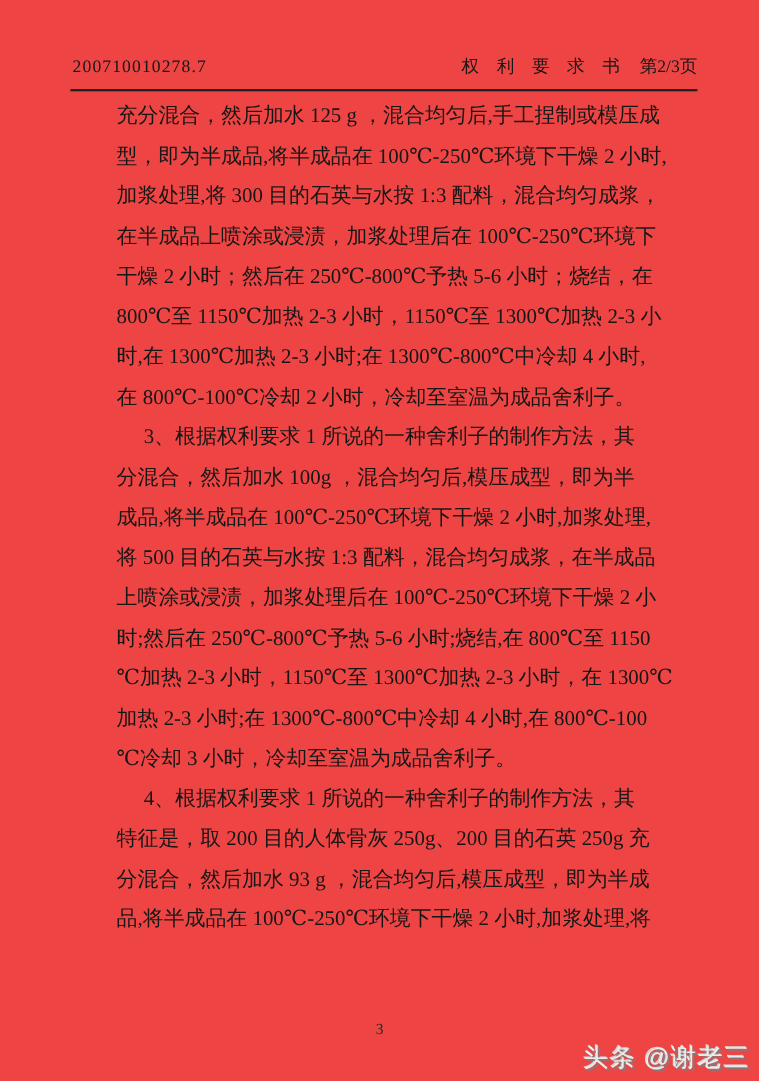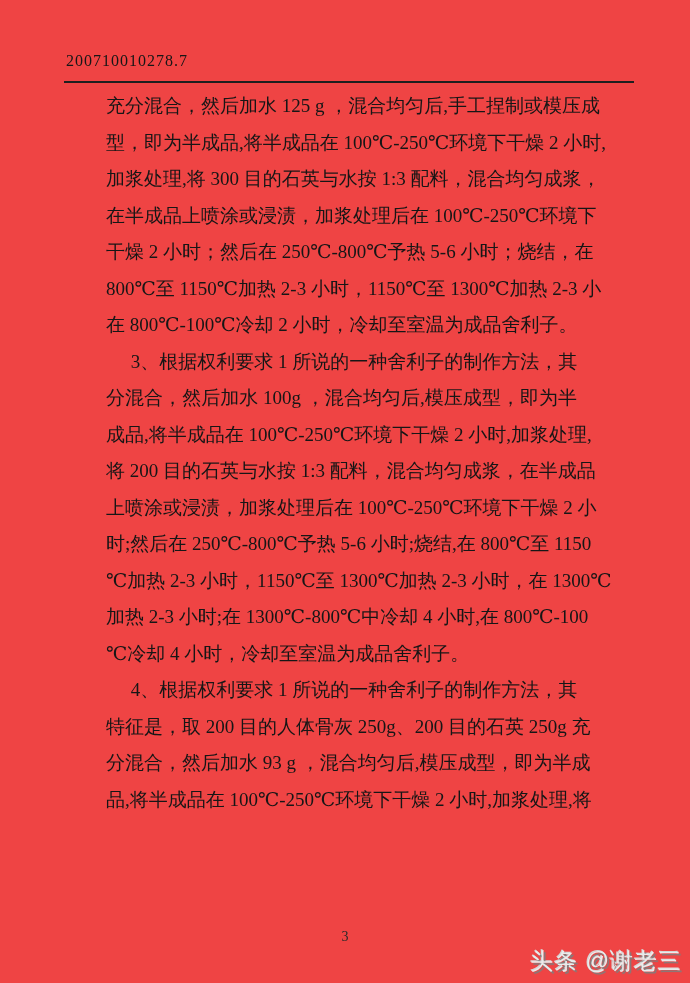--- a/index.html
+++ b/index.html
@@ -93,44 +93,48 @@
     white-space: nowrap;
   }
 </style>
 </head>
 <body>
 
 <div class="page">
 
   <div class="header">
     <span class="app-number">200710010278.7</span>
+    <span>
+      <span class="doc-title">权  利  要  求  书</span><span class="page-indicator">第2/3页</span>
+    </span>
   </div>
 
   <div class="rule"></div>
 
   <div class="body-text">
       <div class="para">
         <div class="tline">充分混合，然后加水 125 g ，混合均匀后,手工捏制或模压成</div>
         <div class="tline">型，即为半成品,将半成品在 100℃-250℃环境下干燥 2 小时,</div>
         <div class="tline">加浆处理,将 300 目的石英与水按 1:3 配料，混合均匀成浆，</div>
         <div class="tline">在半成品上喷涂或浸渍，加浆处理后在 100℃-250℃环境下</div>
         <div class="tline">干燥 2 小时；然后在 250℃-800℃予热 5-6 小时；烧结，在</div>
         <div class="tline">800℃至 1150℃加热 2-3 小时，1150℃至 1300℃加热 2-3 小</div>
+        <div class="tline">时,在 1300℃加热 2-3 小时;在 1300℃-800℃中冷却 4 小时,</div>
         <div class="tline flush">在 800℃-100℃冷却 2 小时，冷却至室温为成品舍利子。</div>
       </div>
       <div class="para">
         <div class="tline indent">3、根据权利要求 1 所说的一种舍利子的制作方法，其</div>
         <div class="tline">分混合，然后加水 100g ，混合均匀后,模压成型，即为半</div>
         <div class="tline">成品,将半成品在 100℃-250℃环境下干燥 2 小时,加浆处理,</div>
-        <div class="tline">将 200 目的石英与水按 1:3 配料，混合均匀成浆，在半成品</div>
+        <div class="tline">将 500 目的石英与水按 1:3 配料，混合均匀成浆，在半成品</div>
         <div class="tline">上喷涂或浸渍，加浆处理后在 100℃-250℃环境下干燥 2 小</div>
         <div class="tline">时;然后在 250℃-800℃予热 5-6 小时;烧结,在 800℃至 1150</div>
         <div class="tline">℃加热 2-3 小时，1150℃至 1300℃加热 2-3 小时，在 1300℃</div>
         <div class="tline">加热 2-3 小时;在 1300℃-800℃中冷却 4 小时,在 800℃-100</div>
-        <div class="tline flush">℃冷却 4 小时，冷却至室温为成品舍利子。</div>
+        <div class="tline flush">℃冷却 3 小时，冷却至室温为成品舍利子。</div>
       </div>
       <div class="para">
         <div class="tline indent">4、根据权利要求 1 所说的一种舍利子的制作方法，其</div>
         <div class="tline">特征是，取 200 目的人体骨灰 250g、200 目的石英 250g 充</div>
         <div class="tline">分混合，然后加水 93 g ，混合均匀后,模压成型，即为半成</div>
         <div class="tline">品,将半成品在 100℃-250℃环境下干燥 2 小时,加浆处理,将</div>
       </div>
     </div>
 
   <div class="footer-pagenum">3</div>

